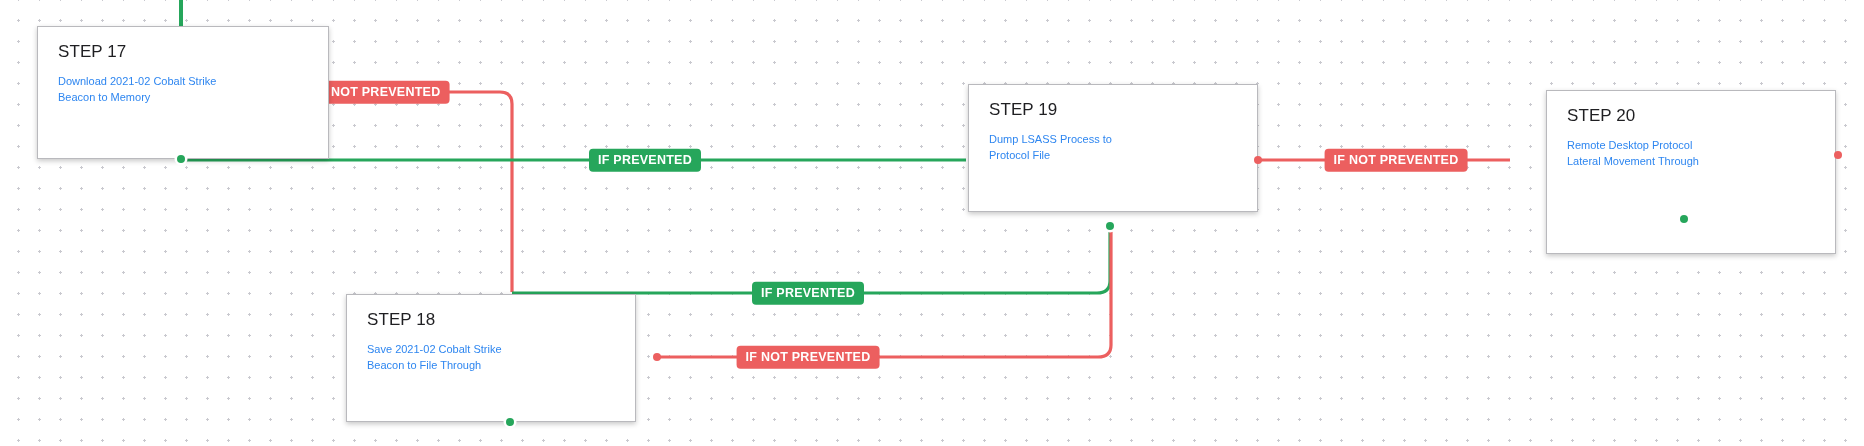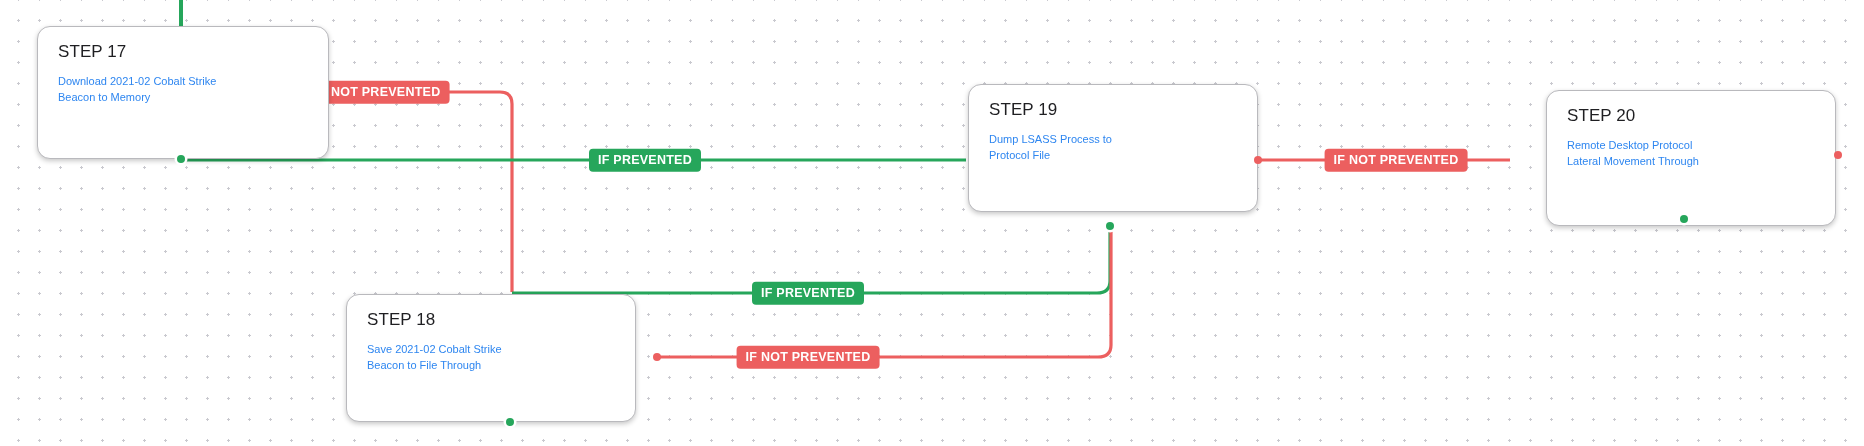--- a/index.html
+++ b/index.html
@@ -25,21 +25,21 @@
     position: absolute;
     left: 0; top: 0;
     width: 1864px; height: 446px;
     pointer-events: none;
   }
   
   .node {
     position: absolute;
     background: #ffffff;
     border: 1px solid #b9b9bd;
-    border-radius: 13px;
+    border-radius: 0;
     box-shadow: 0 2px 5px rgba(0,0,0,0.22);
     padding: 16px 20px 18px 20px;
     z-index: 20;
   }
   .node-step {
     font-size: 17px;
     color: #1f1f22;
     letter-spacing: 0.1px;
     margin-bottom: 12px;
     line-height: 1.1;
@@ -131,21 +131,21 @@
   <div class="handle green" style="left:510px; top:422px;"></div>
 
   <div class="node" style="left:968px; top:84px; width:290px; height:128px;">
     <div class="node-step">STEP 19</div>
     <div class="node-title">Dump LSASS Process to</div>
     <div class="node-title">Protocol File</div>
   </div>
   <div class="handle plain-red" style="left:1258px; top:160px;"></div>
   <div class="handle green" style="left:1110px; top:226px;"></div>
 
-  <div class="node" style="left:1546px; top:90px; width:290px; height:136px;">
+  <div class="node" style="left:1546px; top:90px; width:290px; height:164px;">
     <div class="node-step">STEP 20</div>
     <div class="node-title">Remote Desktop Protocol</div>
     <div class="node-title">Lateral Movement Through</div>
   </div>
   <div class="handle plain-red" style="left:1838px; top:155px;"></div>
   <div class="handle green" style="left:1684px; top:219px;"></div>
 
 </div>
 
 </body></html>

